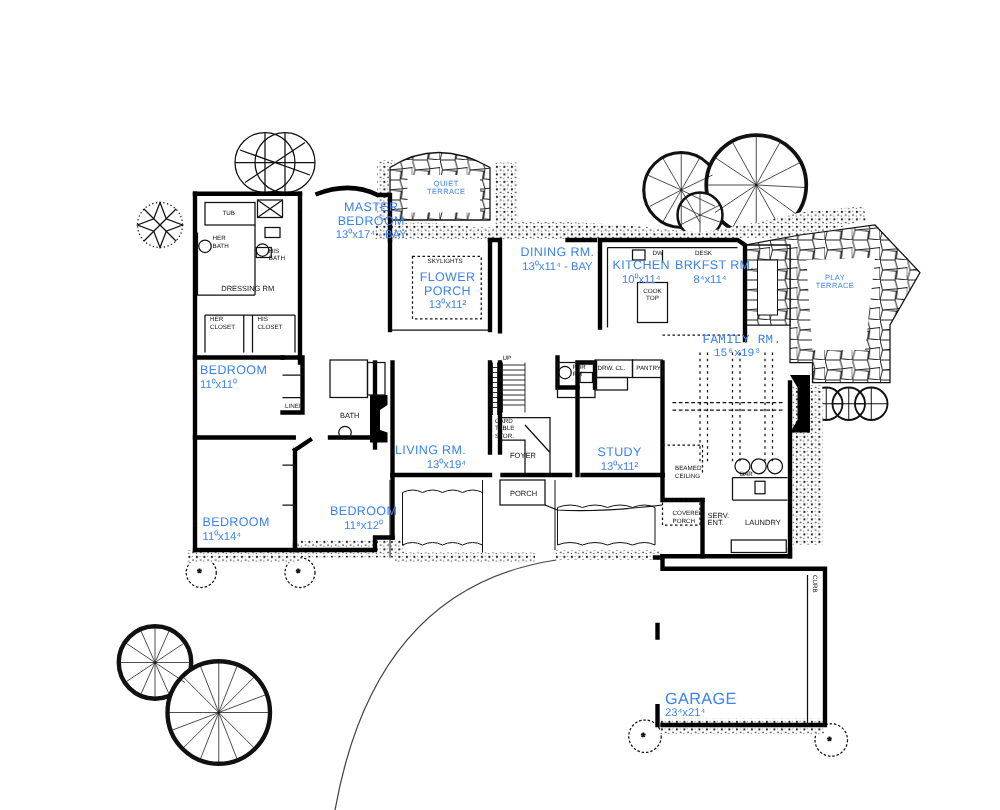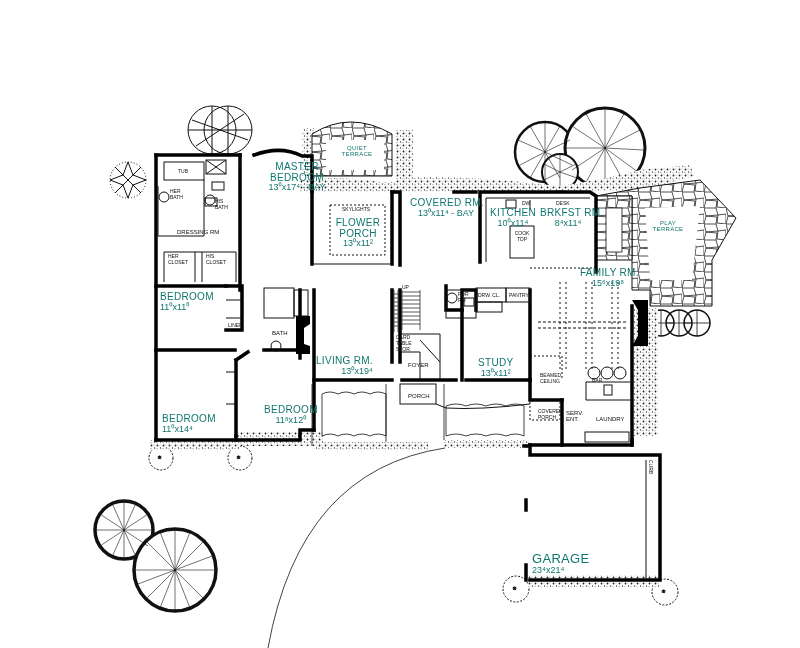--- a/index.html
+++ b/index.html
@@ -1,18 +1,18 @@
 <!DOCTYPE html>
 <html><head>
 <meta charset="utf-8">
 <style>
   html,body{margin:0;padding:0;background:#fff;}
   body{width:800px;height:648px;position:relative;overflow:hidden;font-family:"Liberation Sans",sans-serif;color:#111;}
   svg{position:absolute;left:0;top:0;}
-  .lbl{position:absolute;text-align:center;line-height:1.05;color:#0f766e;white-space:nowrap;}
+  .lbl{position:absolute;text-align:center;line-height:1.05;color:#3b82f6;white-space:nowrap;}
   .lbl .n{display:block;font-size:10px;letter-spacing:0.3px;}
   .lbl .d{display:block;font-size:9px;}
   .sm .n{font-size:6px;}
   .xs{font-size:5px;position:absolute;color:#111;white-space:nowrap;}
 </style>
 </head>
 <body>
 
 <svg width="800" height="648" viewBox="0 0 800 648">
   <defs>
@@ -218,32 +218,32 @@
 
 <div class="lbl" style="left:252px;top:162px;width:90px;">
   <span class="n" style="white-space:normal;width:60px;margin:0 auto;">MASTER BEDROOM</span>
   <span class="d">13⁰x17⁴ - BAY</span>
 </div>
 <div class="lbl" style="left:322px;top:218px;width:72px;">
   <span class="n" style="white-space:normal;width:50px;margin:0 auto;text-align:center;">FLOWER PORCH</span>
   <span class="d">13⁰x11²</span>
 </div>
 <div class="lbl" style="left:410px;top:198px;width:72px;">
-  <span class="n">COVERED RM.</span>
+  <span class="n">DINING RM.</span>
   <span class="d">13⁰x11⁴ - BAY</span>
 </div>
 <div class="lbl" style="left:488px;top:208px;width:50px;">
   <span class="n">KITCHEN</span>
   <span class="d">10⁰x11⁴</span>
 </div>
 <div class="lbl" style="left:540px;top:208px;width:56px;">
   <span class="n">BRKFST RM.</span>
   <span class="d">8⁴x11⁴</span>
 </div>
-<div class="lbl" style="left:580px;top:268px;width:56px;">
+<div class="lbl" style="left:562px;top:268px;width:56px;font-family:Liberation Mono, monospace;">
   <span class="n">FAMILY RM.</span>
   <span class="d">15⁶x19⁸</span>
 </div>
 <div class="lbl sm" style="left:648px;top:220px;width:40px;">
   <span class="n" style="white-space:normal;">PLAY TERRACE</span>
 </div>
 <div class="lbl sm" style="left:334px;top:145px;width:46px;">
   <span class="n" style="white-space:normal;">QUIET TERRACE</span>
 </div>
 <div class="lbl" style="left:160px;top:292px;text-align:left;">

